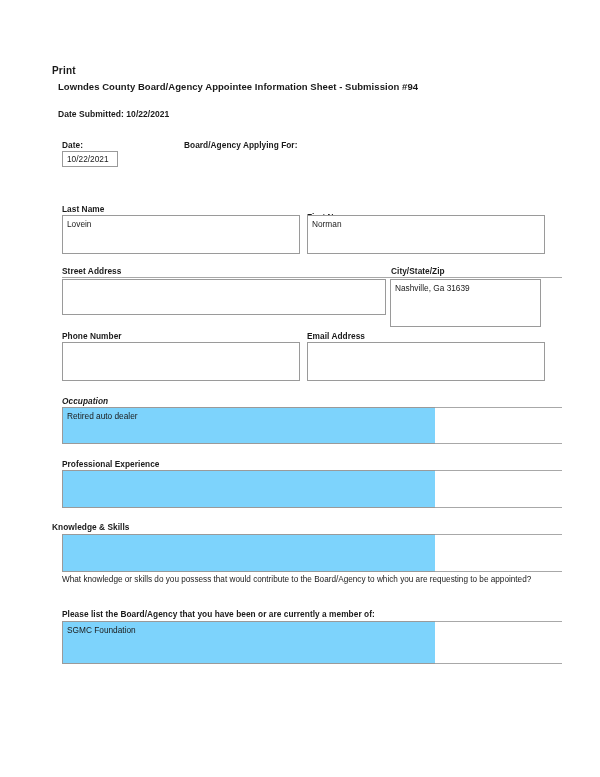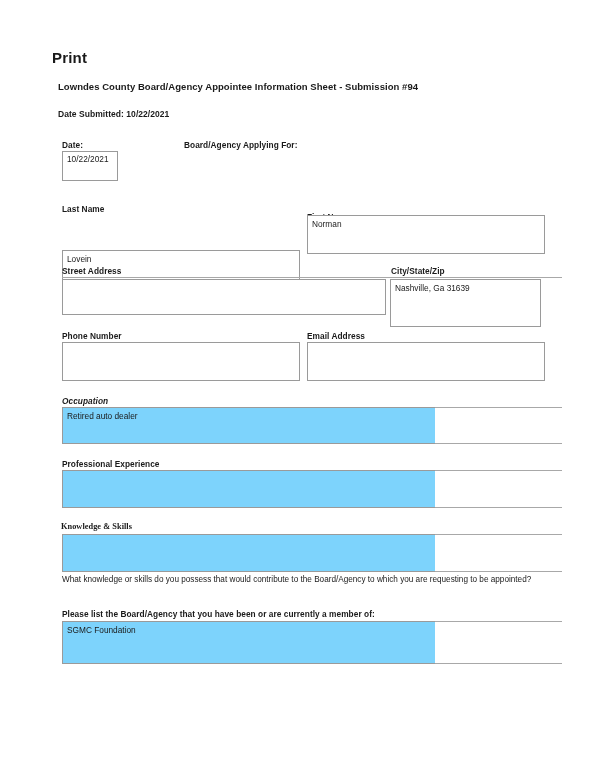--- a/index.html
+++ b/index.html
@@ -22,22 +22,22 @@
     position: relative;
     width: 600px;
     height: 777px;
     box-sizing: border-box;
   }
 
   
   .print-link {
     position: absolute;
     left: 52px;
-    top: 49px;
-    font-size: 15px;
+    top: 65px;
+    font-size: 10px;
     font-weight: bold;
     letter-spacing: 0.2px;
     color: #1a1a1a;
     cursor: pointer;
   }
 
   .doc-title {
     position: absolute;
     left: 58px;
     top: 81px;
@@ -124,28 +124,28 @@
 <div class="page">
 
   <div class="print-link">Print</div>
 
   <div class="doc-title">Lowndes County Board/Agency Appointee Information Sheet - Submission #94</div>
 
   <div class="doc-subtitle">Date Submitted: 10/22/2021</div>
 
   <div class="field-label" style="left:62px; top:140px;">Date:</div>
 
-  <div class="box small" style="left:62px; top:151px; width:56px; height:30px;">10/22/2021</div>
+  <div class="box small" style="left:62px; top:151px; width:56px; height:16px;">10/22/2021</div>
 
   <div class="field-label" style="left:184px; top:140px;">Board/Agency Applying For:</div>
 
 
   <div class="field-label" style="left:62px; top:204px;">Last Name</div>
 
-  <div class="box" style="left:62px; top:215px; width:238px; height:39px;margin-top:35px;">Lovein</div>
+  <div class="box" style="left:62px; top:215px; width:238px; height:39px;">Lovein</div>
 
   <div class="field-label" style="left:307px; top:204px;margin-top:8px;">First Name</div>
 
   <div class="box" style="left:307px; top:215px; width:238px; height:39px;">Norman</div>
 
   <div class="field-label" style="left:62px; top:266px;">Street Address</div>
 
   <div class="rule" style="left:62px; top:277px; width:500px;"></div>
 
   <div class="box" style="left:62px; top:279px; width:324px; height:36px;"></div>
@@ -171,21 +171,21 @@
   <div class="openbox" style="left:62px; top:407px; width:373px; height:37px;">Retired auto dealer</div>
 
   <div class="field-label" style="left:62px; top:459px;">Professional Experience</div>
 
   <div class="rule" style="left:62px; top:470px; width:500px;"></div>
 
   <div class="rule" style="left:62px; top:507px; width:500px;"></div>
 
   <div class="openbox" style="left:62px; top:470px; width:373px; height:38px;"></div>
 
-  <div class="field-label" style="left:61px; top:522px;font-family:Liberation Serif, serif;">Knowledge &amp; Skills</div>
+  <div class="field-label" style="left:52px; top:522px;">Knowledge &amp; Skills</div>
 
   <div class="rule" style="left:62px; top:534px; width:500px;"></div>
 
   <div class="rule" style="left:62px; top:571px; width:500px;"></div>
 
   <div class="openbox" style="left:62px; top:534px; width:373px; height:38px;"></div>
 
   <div class="helper-text" style="left:62px; top:574px; width:480px;">What knowledge or skills do you possess that would contribute to the Board/Agency to which you are requesting to be appointed?</div>
 
   <div class="field-label" style="left:62px; top:609px;">Please list the Board/Agency that you have been or are currently a member of:</div>

